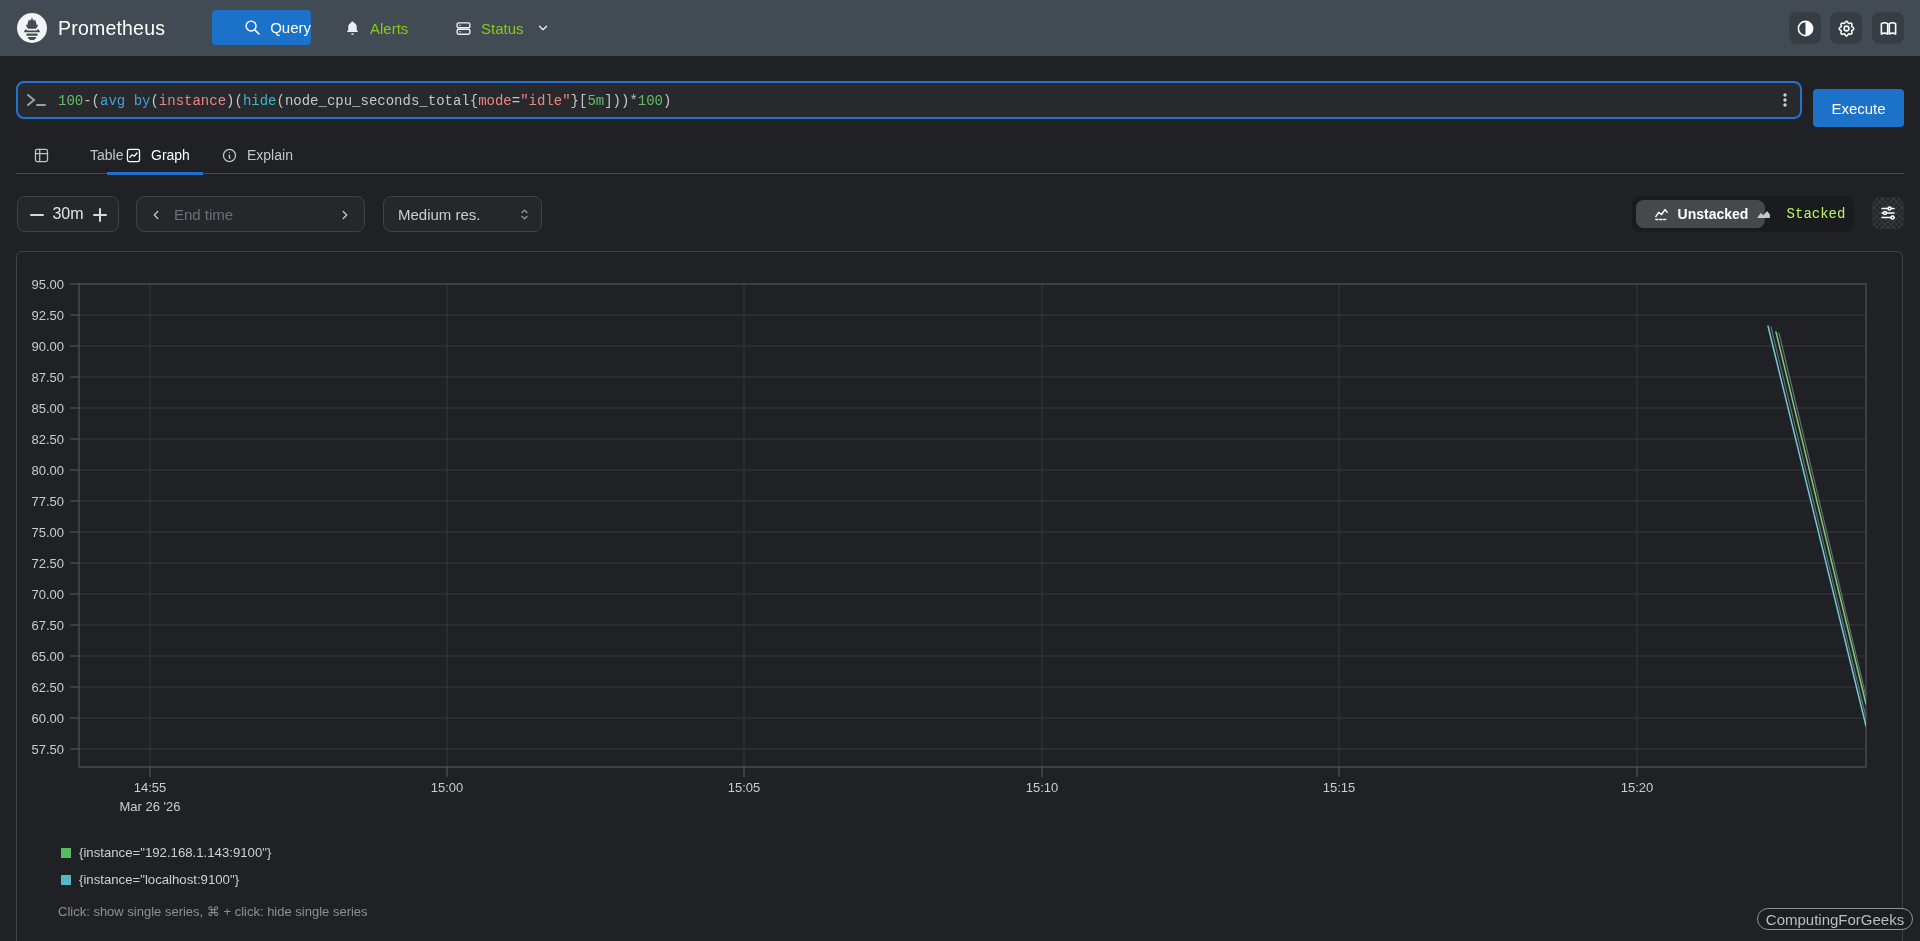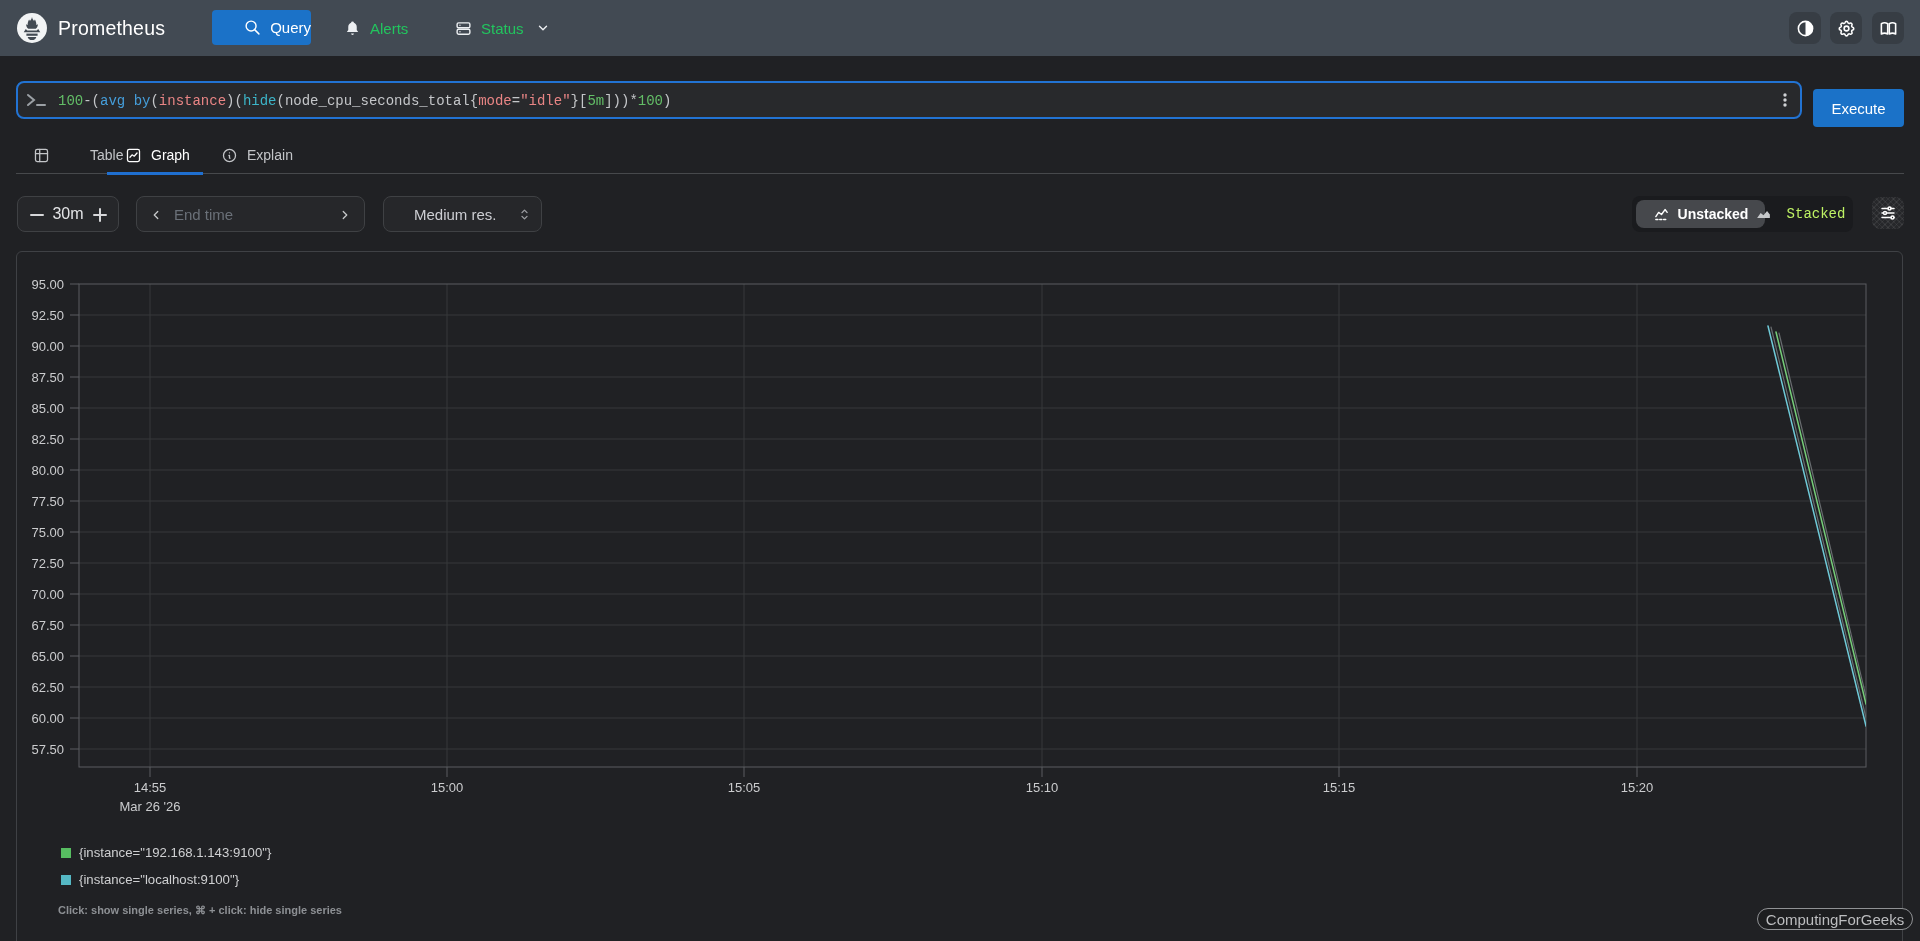--- a/index.html
+++ b/index.html
@@ -4,21 +4,21 @@
 <style>
   * { margin:0; padding:0; box-sizing:border-box; }
   html,body { width:1920px; height:941px; background:#202124; font-family:"Liberation Sans", sans-serif; overflow:hidden; position:relative; -webkit-font-smoothing:antialiased; will-change:transform; }
   .abs { position:absolute; }
 
   
   #nav { position:absolute; left:0; top:0; width:1920px; height:56px; background:#424a53; }
   #logo { position:absolute; left:17px; top:13px; width:30px; height:30px; }
   #brand { position:absolute; left:58px; top:17px; font-size:19.5px; color:#ffffff; letter-spacing:0.2px; }
   #qbtn { position:absolute; left:212px; top:10px; width:99px; height:35px; background:#1b72c8; border-radius:4px; color:#fff; font-size:15px; display:flex; align-items:center; justify-content:flex-end; gap:9px; }
-  .navitem { position:absolute; top:0; height:56px; display:flex; align-items:center; gap:9px; color:#22c55e; font-size:15px; }
+  .navitem { position:absolute; top:0; height:56px; display:flex; align-items:center; gap:9px; color:#84cc16; font-size:15px; }
   #alerts { left:344px; }
   #status { left:455px; }
 
   .iconbtn { position:absolute; top:12px; width:32px; height:32px; background:#373d44; border-radius:8px; display:flex; align-items:center; justify-content:center; }
 
   
   #qbox { position:absolute; left:16px; top:81px; width:1786px; height:38px; background:#28292c; border:2px solid #2273d3; border-radius:8px; display:flex; align-items:center; }
   #qprompt { position:absolute; left:26px; top:92px; }
   #qtext { position:absolute; left:58px; top:93px; font-family:"Liberation Mono", monospace; font-size:14px; color:#c4c6c9; white-space:pre; }
   #kebab { position:absolute; left:1775px; top:90px; width:20px; height:20px; }
@@ -40,38 +40,38 @@
 
   
   .ctl { position:absolute; top:196px; height:36px; border:1px solid #3f4144; border-radius:8px; background:#26272a; display:flex; align-items:center; }
   #stepper { left:17px; width:102px; }
   #stepper .minus { position:absolute; left:9px; top:8px; width:20px; height:20px; }
   #stepper .txt { position:absolute; left:0; width:100%; text-align:center; font-size:16px; color:#e3e4e6; }
   #stepper .plus { position:absolute; right:8px; top:8px; width:20px; height:20px; }
   #endtime { left:136px; width:229px; }
   #endtime .ph { position:absolute; left:37px; font-size:15px; color:#6a7078; }
   #select { left:383px; width:159px; }
-  #select .txt { position:absolute; left:30px; font-size:15px; color:#cdced3;text-align:center; }
+  #select .txt { position:absolute; left:14px; font-size:15px; color:#cdced3;text-align:center; }
 
   #seg { position:absolute; left:1632px; top:196px; width:221px; height:36px; background:#1a1b1e; border-radius:8px; }
   #seg .on { position:absolute; left:4px; top:4px; width:129px; height:28px; background:#46484c; border-radius:8px; display:flex; align-items:center; justify-content:center; gap:8px; color:#fff; font-size:14px; font-weight:bold; }
   #seg .off { position:absolute; left:119px; top:4px; width:98px; height:28px; display:flex; align-items:center; justify-content:center; gap:15px; color:#bef264; font-size:14px;font-family:Liberation Mono, monospace; }
   #filterbtn { position:absolute; left:1872px; top:197px; width:32px; height:32px; border-radius:8px; background:#26272a;
       background-image:repeating-linear-gradient(45deg, rgba(255,255,255,0.06) 0 1px, transparent 1px 4px), repeating-linear-gradient(-45deg, rgba(255,255,255,0.06) 0 1px, transparent 1px 4px);
       display:flex; align-items:center; justify-content:center; }
 
   
   #panel { position:absolute; left:16px; top:251px; width:1887px; height:760px; border:1px solid #3f4145; border-radius:6px; }
 
   
   .leg { position:absolute; display:flex; align-items:center; gap:8px; font-size:13.2px; color:#cfd0d2; }
   .leg .sq { width:10px; height:10px; }
   #leg1 { left:61px; top:845px; }
   #leg2 { left:61px; top:872px; }
-  #foot { position:absolute; left:58px; top:904px; font-size:11px; color:#8d9094;font-weight:bold; }
+  #foot { position:absolute; left:58px; top:904px; font-size:13px; color:#8d9094; }
 
   #wm { position:absolute; left:1757px; top:908px; width:156px; height:22px; border:1px solid #909295; border-radius:11px; background:#1d1e20; color:#bcbdbf; font-size:15px; display:flex; align-items:center; justify-content:center;text-align:center; }
 </style>
 </head>
 <body>
 
 <div id="nav">
   <svg id="logo" viewBox="0 0 30 30">
     <circle cx="15" cy="15" r="15" fill="#f2f4f5"></circle>
     <path fill="#424a53" d="M15 4.1c.3 1.9 1.1 2.8 2 3.9l.9-1.6c1 1.7 1.6 3.7 1.4 5.5l1.6-.7c-.1 2-.9 3.5-2.2 4.5h-7.4c-1.3-1-2.1-2.5-2.2-4.5l1.6.7c-.2-1.8.4-3.8 1.4-5.5l.9 1.6c.9-1.1 1.7-2 2-3.9z"></path>

